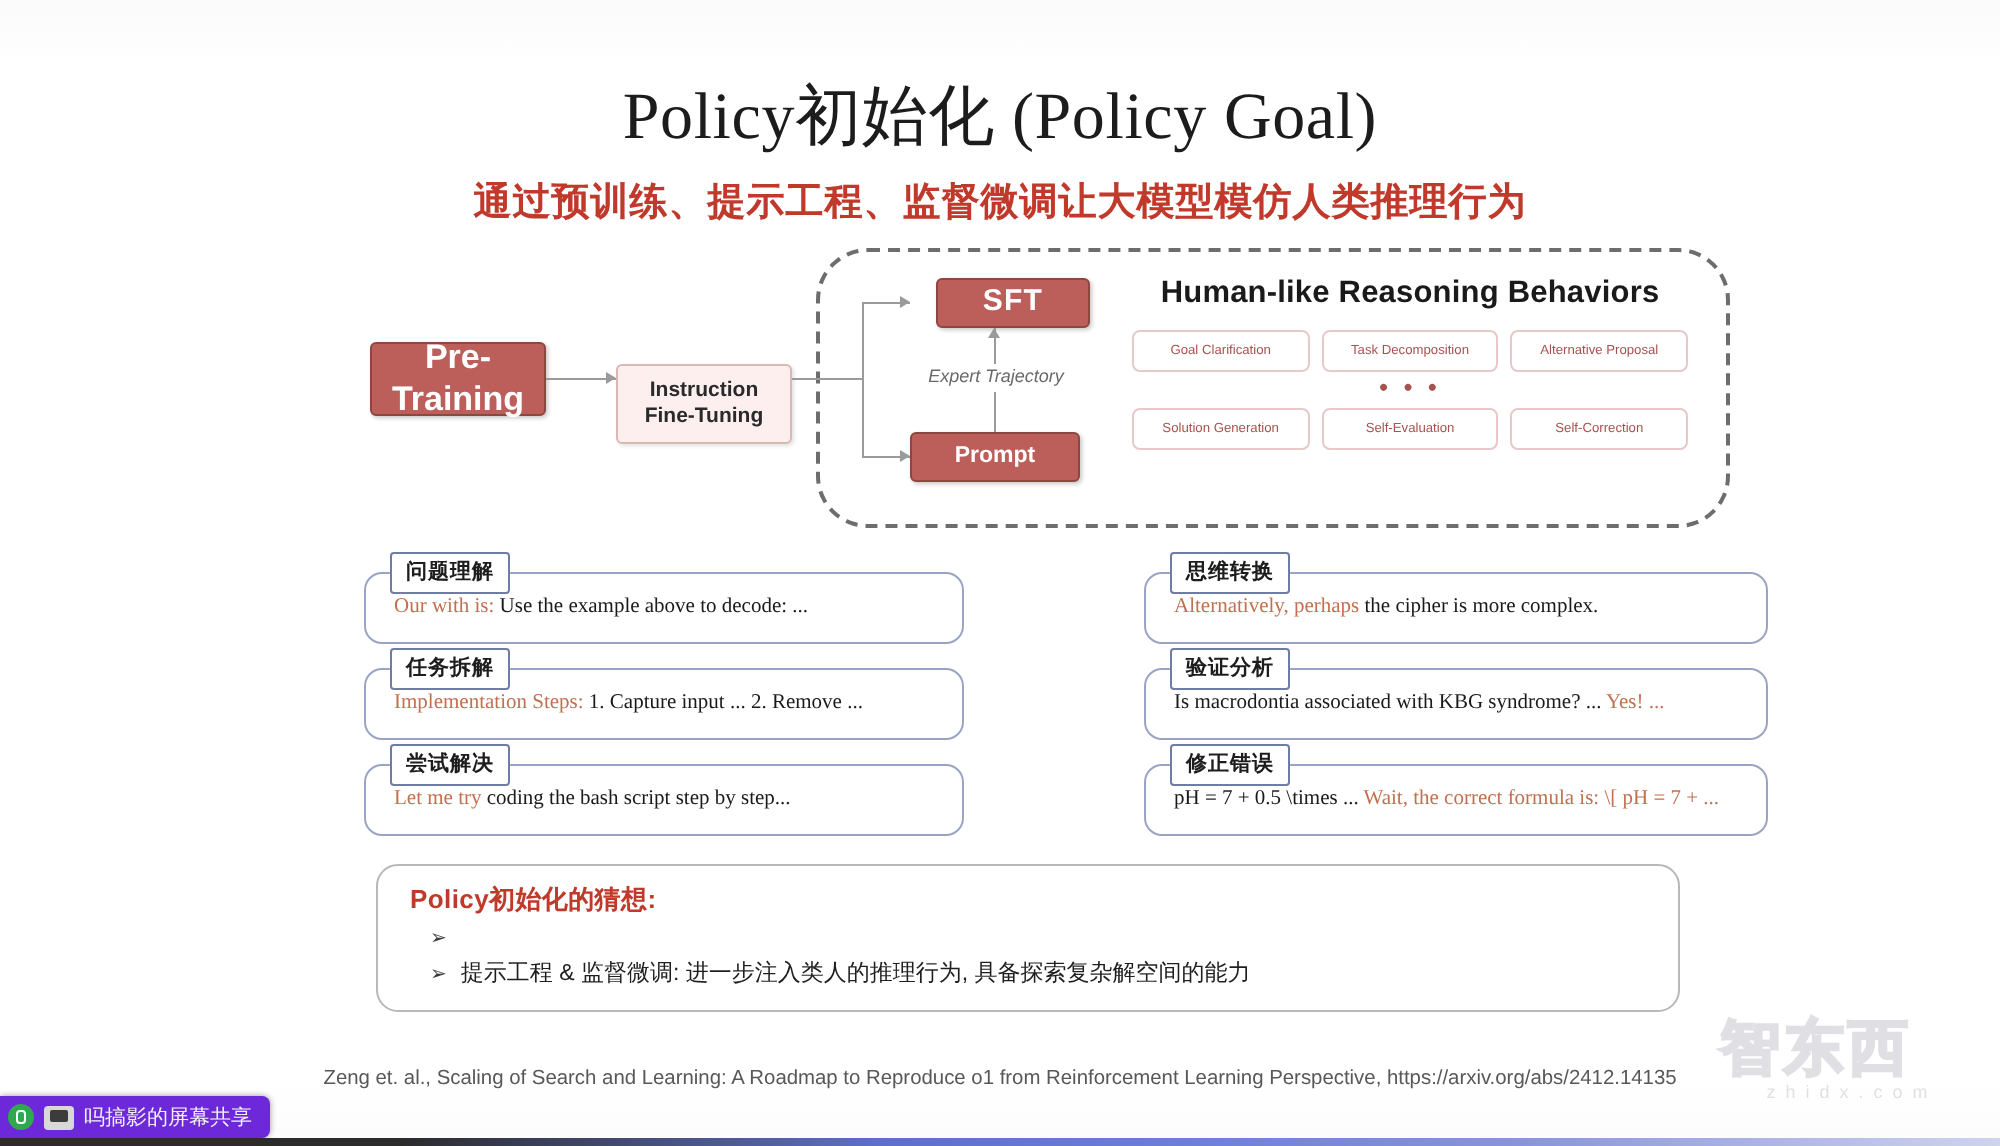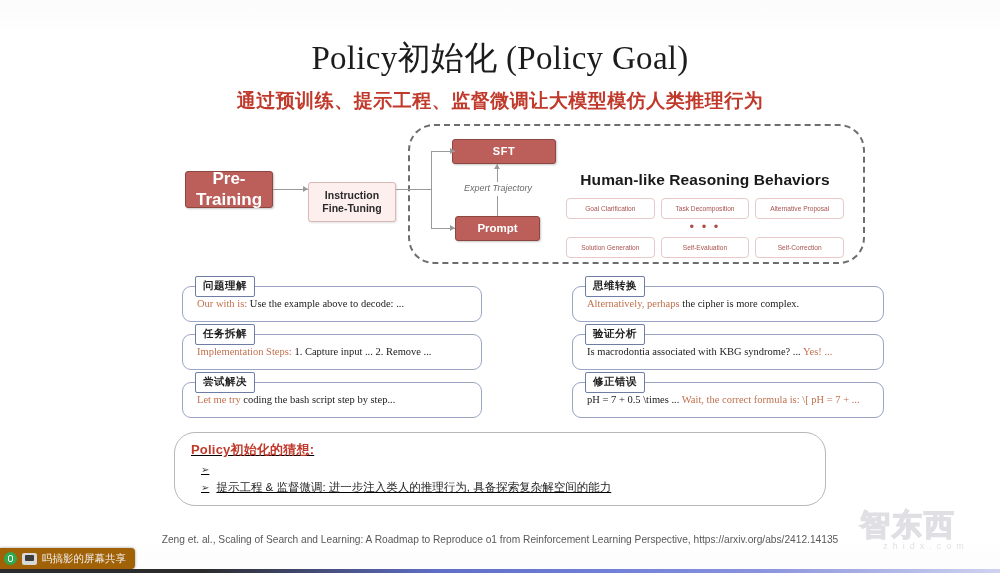--- a/index.html
+++ b/index.html
@@ -69,21 +69,21 @@
   }
   .pbox.light {
     background: #fcefee;
     border: 1px solid #d9b8b5;
     color: #2a2a2a;
     box-shadow: 1px 1px 2px rgba(0,0,0,0.12);
   }
 
   #box-pretrain { left: 185px; top: 53px; width: 88px; height: 37px; font-size: 17px; }
   #box-instruct { left: 308px; top: 52px; width: 88px; height: 40px; font-size: 10.5px; margin-top: 12px; }
-  #box-sft      { left: 452px; top: 21px; width: 104px; height: 25px; font-size: 11px; letter-spacing: .6px;}
+  #box-sft      { left: 468px; top: 21px; width: 77px; height: 25px; font-size: 15px; letter-spacing: .6px;}
   #box-prompt   { left: 455px; top: 98px; width: 85px; height: 25px; font-size: 11.5px; }
 
   
   .line { position: absolute; background: #9a9a9a; }
   #ln-a { left: 273px; top: 71px; width: 35px; height: 1px; }
   #ln-b { left: 396px; top: 71px; width: 36px; height: 1px; }
   #ln-split-v { left: 431px; top: 33px; width: 1px; height: 78px; }
   #ln-top-h { left: 431px; top: 33px; width: 24px; height: 1px; }
   #ln-bot-h { left: 431px; top: 110px; width: 24px; height: 1px; }
   #ln-exp-up { left: 497px; top: 46px; width: 1px; height: 20px; }
@@ -129,21 +129,20 @@
   
   #behaviors { position: absolute; left: 566px; top: 20px; width: 278px; }
   .beh-title {
     text-align: center;
     font-size: 15.5px;
     font-weight: bold;
     color: #1a1a1a;
     letter-spacing: .1px;
     margin-bottom: 9px;
     white-space: nowrap;
-    margin-top: 33px;
   }
   .beh-grid {
     display: grid;
     grid-template-columns: repeat(3, 1fr);
     gap: 5px 6px;
   }
   .beh-cell {
     border: 1px solid #e6c9c8;
     border-radius: 4px;
     background: #ffffff;
@@ -201,28 +200,27 @@
 
   .col-l { left: 182px; width: 300px; }
   .col-r { left: 572px; width: 312px; }
   .row1 { top: 12px; }
   .row2 { top: 60px; }
   .row3 { top: 108px; }
 
   
   #summary {
     position: absolute;
-    left: 174px; top: 432px;
+    left: 188px; top: 432px;
     width: 652px; height: 74px;
     border: 1.3px solid #b8b8b8;
-    border-radius: 21px;
+    border-radius: 11px;
     background: #ffffff;
     box-sizing: border-box;
     padding: 8px 0 0 16px;
-    text-decoration: underline;
   }
   .sum-title {
     font-size: 13px;
     font-weight: bold;
     color: #c0392b;
     margin-bottom: 3px;
     letter-spacing: .2px;
   }
   .sum-item {
     display: flex;
@@ -275,21 +273,21 @@
   }
 
   
   #taskbar {
     position: absolute;
     left: 0; bottom: 4px;
     height: 21px;
     display: flex;
     align-items: center;
     gap: 5px;
-    background: #a16207;
+    background: #6d28d9;
     border-top-right-radius: 4px;
     border-bottom-right-radius: 4px;
     padding: 0 9px 0 4px;
     box-shadow: 0 0 3px rgba(0,0,0,.4);
   }
   .tb-icon-green {
     width: 13px; height: 13px;
     border-radius: 50%;
     background: #2fa84f;
     position: relative;

